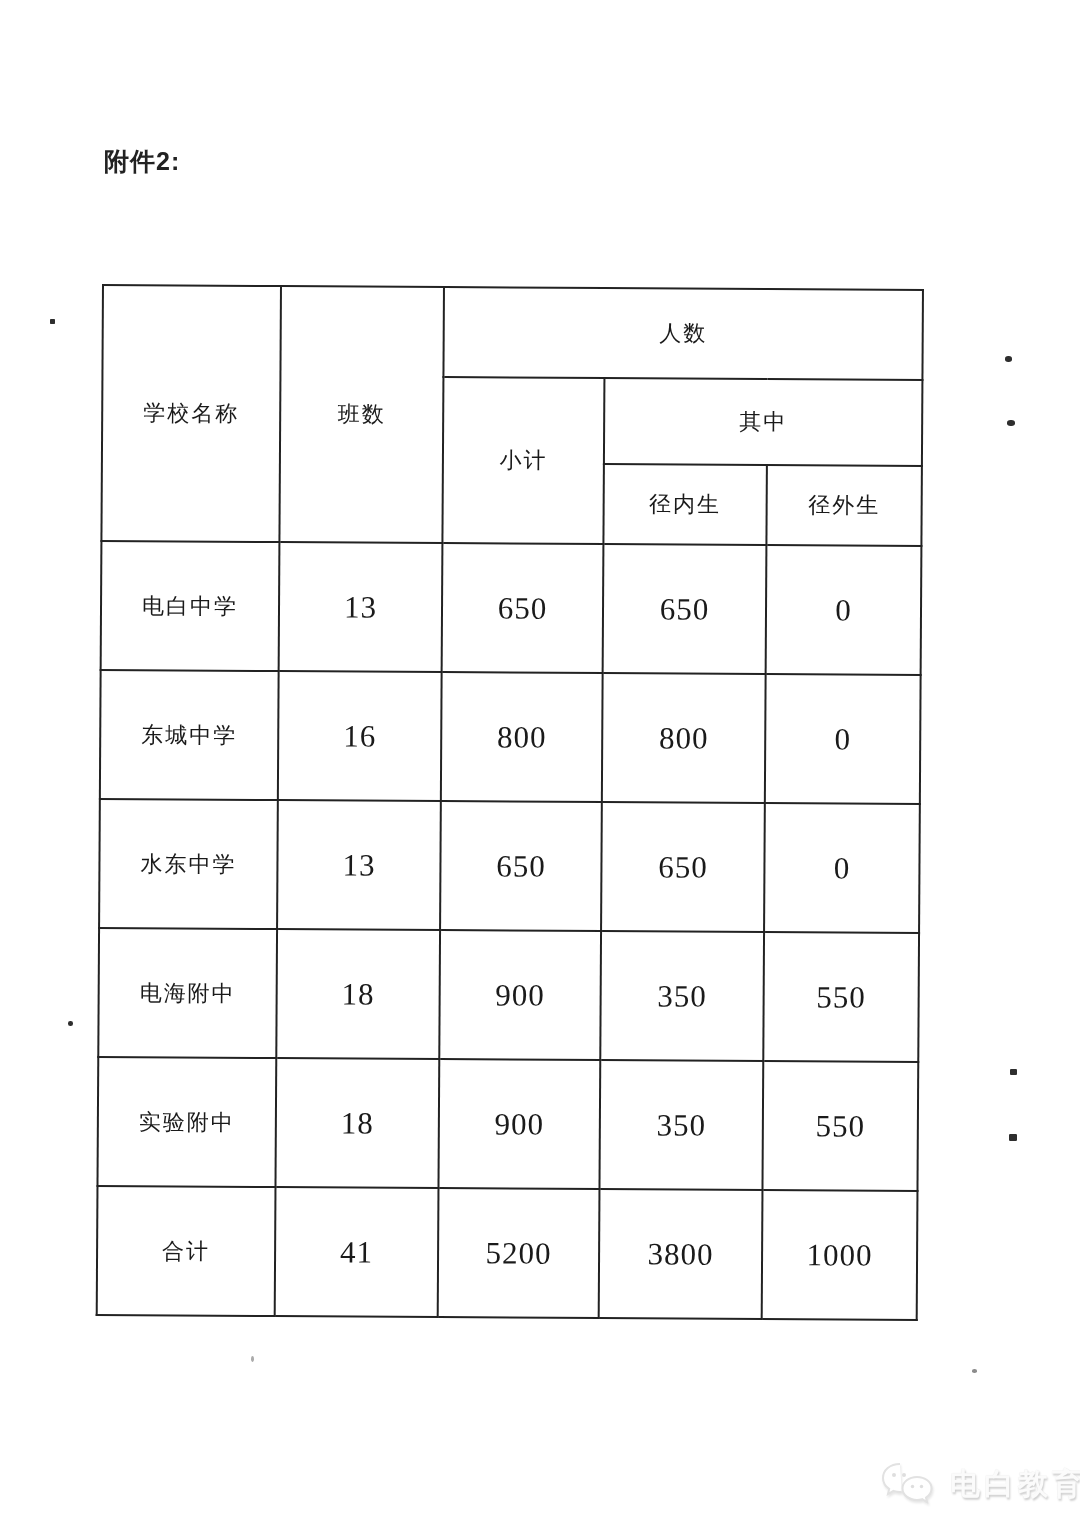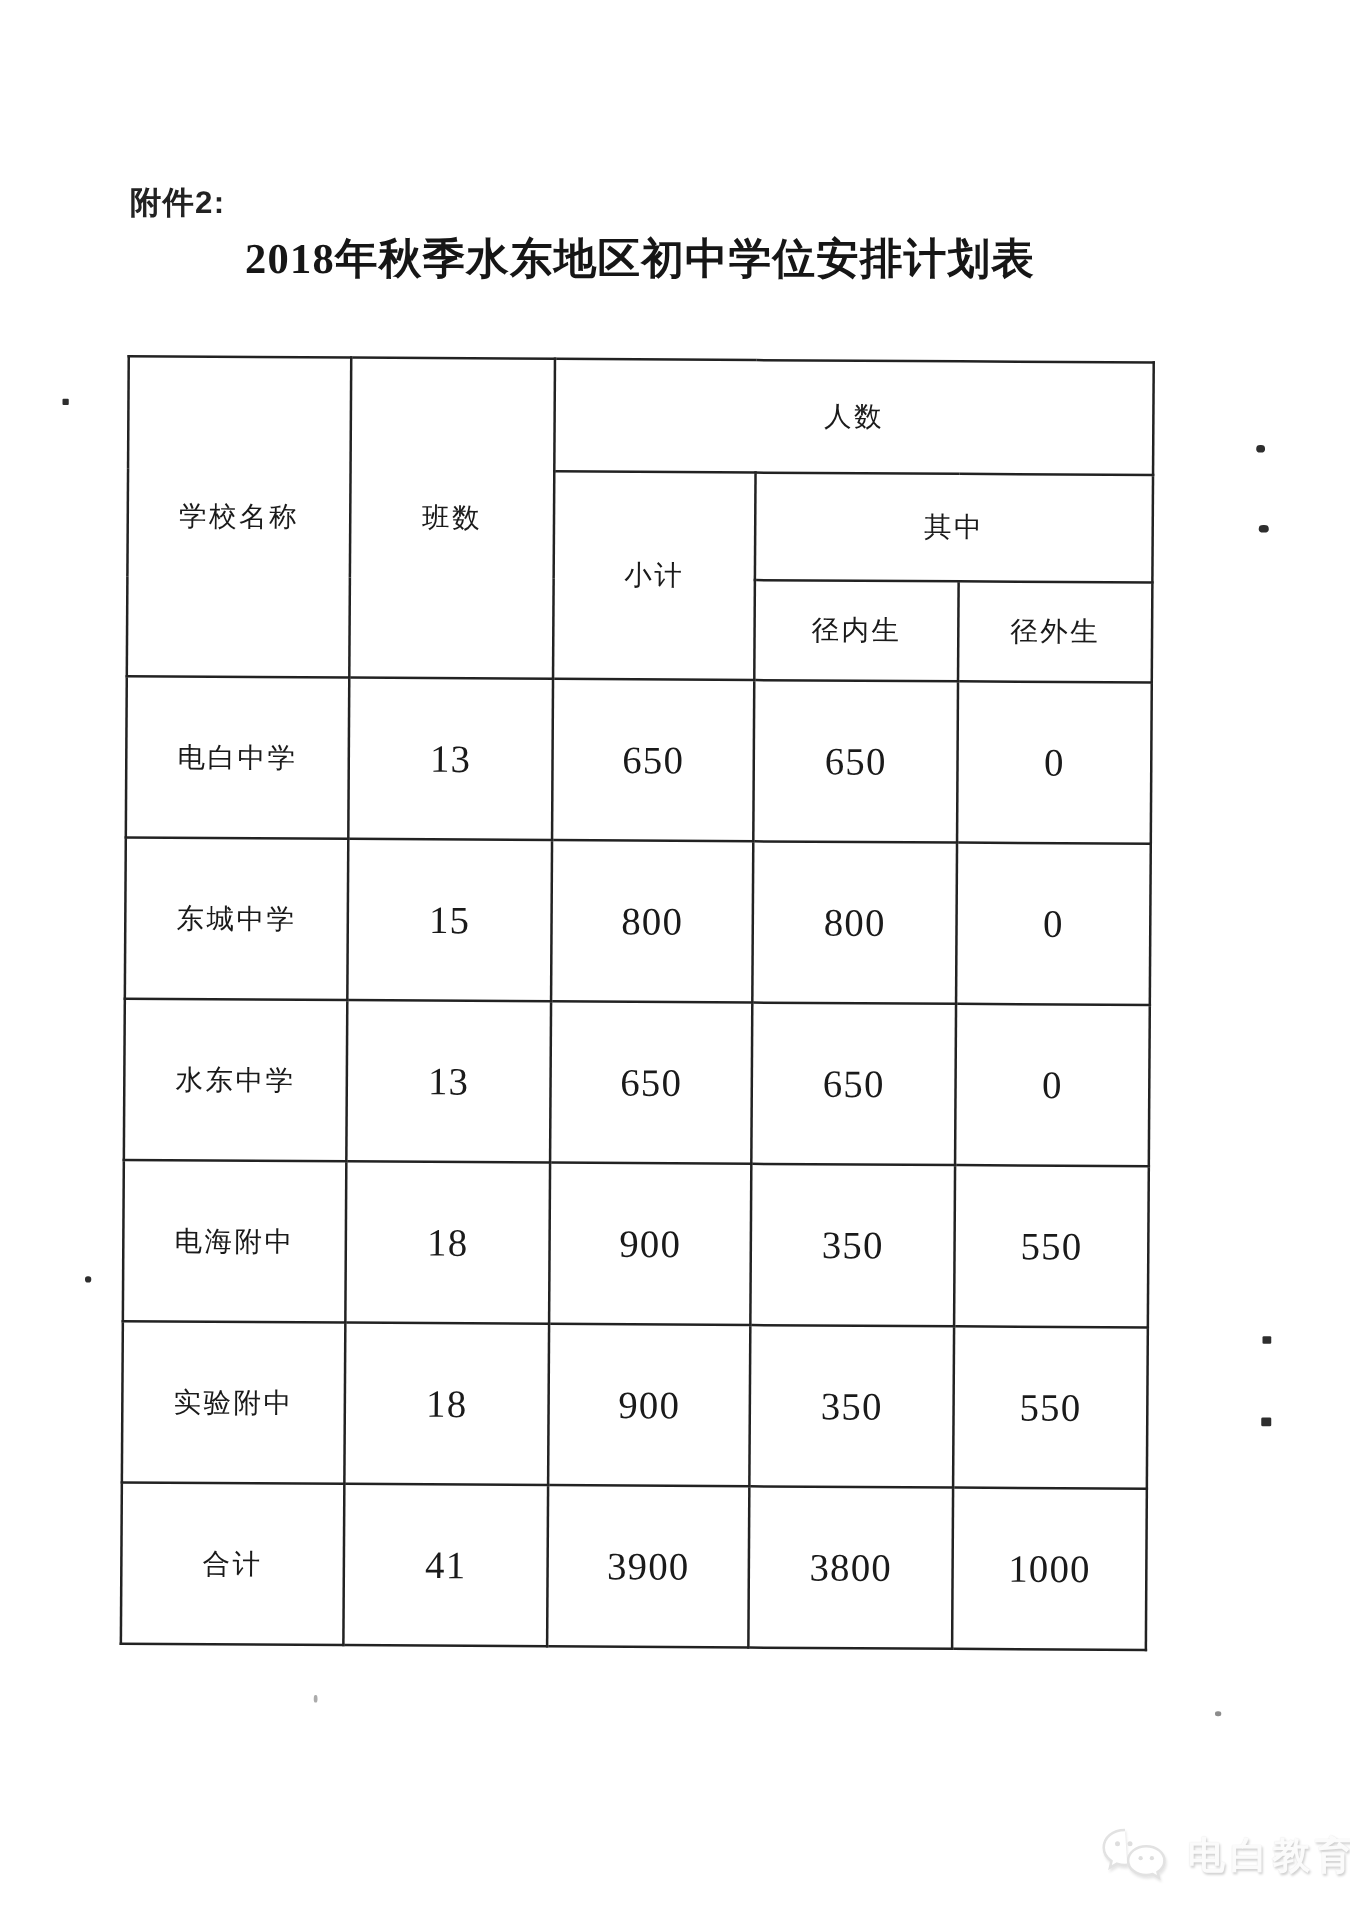--- a/index.html
+++ b/index.html
@@ -78,21 +78,20 @@
     white-space: nowrap;
   }
 </style>
 </head>
 <body>
 
 <div class="page">
 
   <div class="attachment-label">附件2:</div>
 
-  <div class="doc-title">2018年秋季水东地区初中学位安排计划表</div>
 
   <div class="table-wrap">
     <table class="plan-table">
       <colgroup>
         <col style="width:178px">
         <col style="width:163px">
         <col style="width:161px">
         <col style="width:163px">
         <col style="width:155px">
       </colgroup>
@@ -114,21 +113,21 @@
       <tbody>
         <tr class="data-row">
           <td class="school-cell">电白中学</td>
           <td>13</td>
           <td>650</td>
           <td>650</td>
           <td>0</td>
         </tr>
         <tr class="data-row">
           <td class="school-cell">东城中学</td>
-          <td>15</td>
+          <td>16</td>
           <td>800</td>
           <td>800</td>
           <td>0</td>
         </tr>
         <tr class="data-row">
           <td class="school-cell">水东中学</td>
           <td>13</td>
           <td>650</td>
           <td>650</td>
           <td>0</td>
@@ -143,21 +142,21 @@
         <tr class="data-row">
           <td class="school-cell">实验附中</td>
           <td>18</td>
           <td>900</td>
           <td>350</td>
           <td>550</td>
         </tr>
         <tr class="data-row">
           <td class="school-cell">合计</td>
           <td>41</td>
-          <td>3900</td>
+          <td>5200</td>
           <td>3800</td>
           <td>1000</td>
         </tr>
       </tbody>
     </table>
   </div>
 
   <div class="speck s1"></div>
   <div class="speck s2"></div>
   <div class="speck s3"></div>

